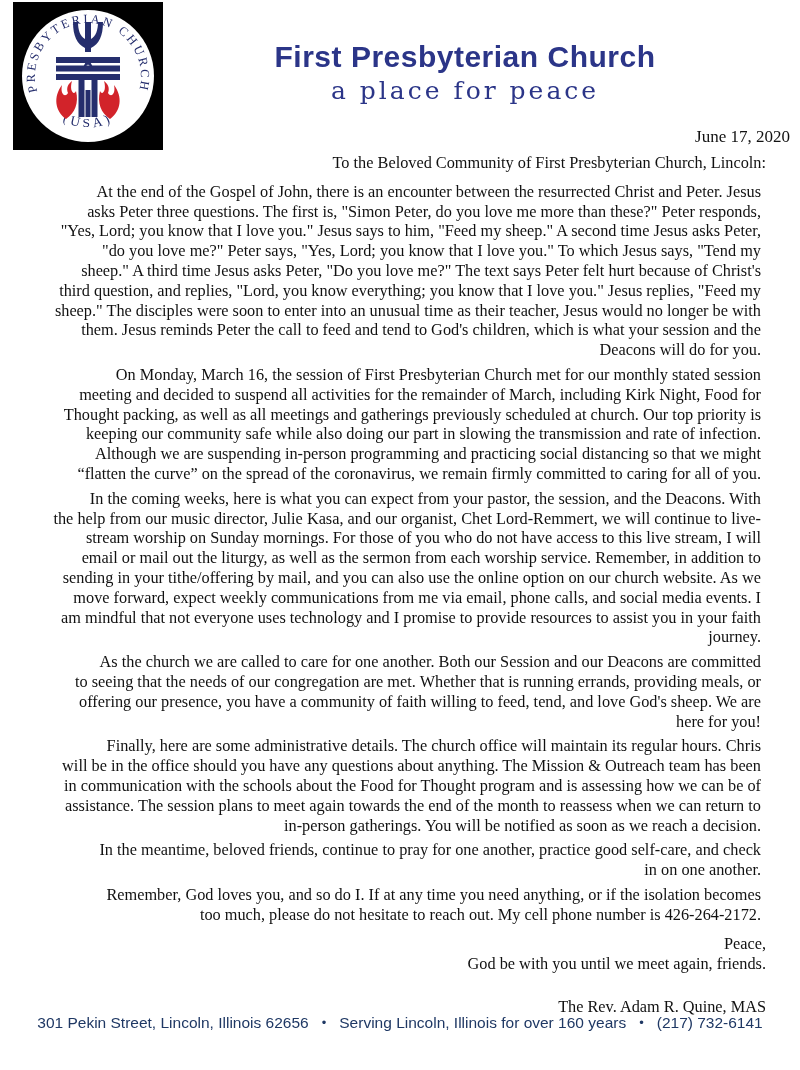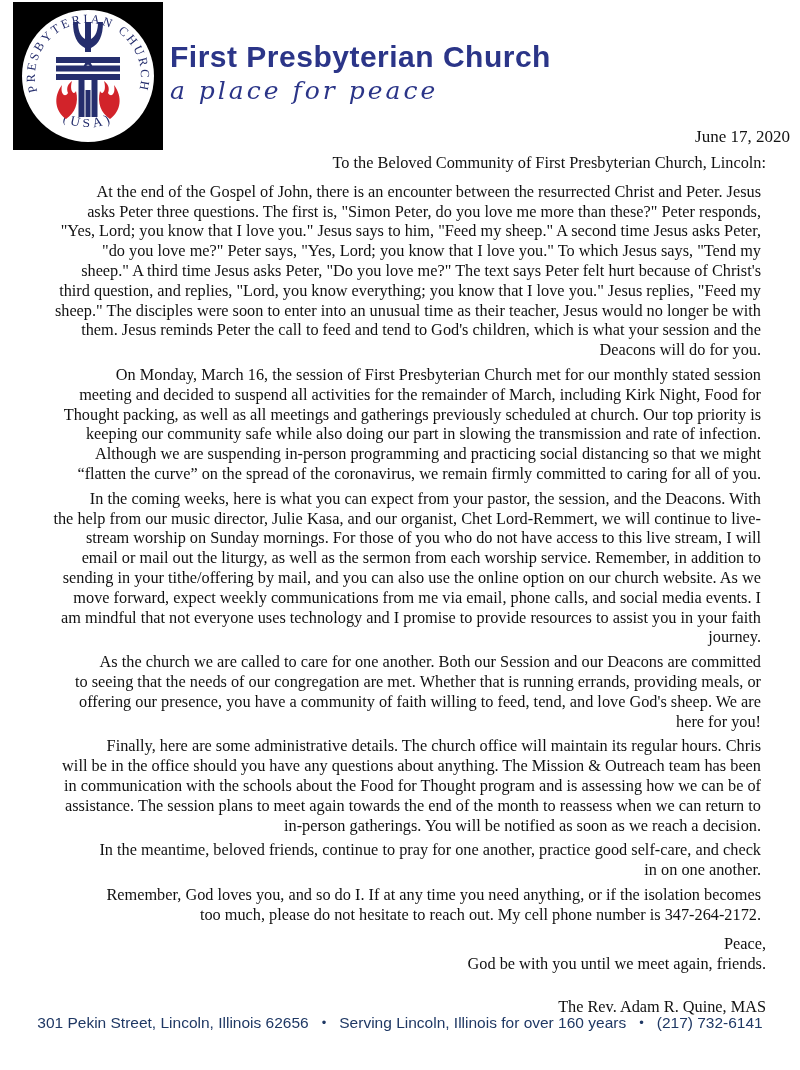--- a/index.html
+++ b/index.html
@@ -16,32 +16,32 @@
   
   .logo-box {
     position: absolute; left: 13px; top: 2px;
     width: 150px; height: 148px;
   }
   .logo-box svg { display: block; width: 100%; height: 100%; }
 
   
   .header-text {
     position: absolute; left: 170px; top: 40px; width: 590px;
+    text-align: center;
   }
   .church-name {
     font-family: "Liberation Sans", sans-serif;
     font-weight: 700;
     font-size: 30px;
     letter-spacing: 0.5px;
     color: var(--navy, #2b3588);
     line-height: 1.1;
   }
   .church-tagline {
     font-family: "DejaVu Serif", serif;
-    font-style: italic;
     font-size: 25px;
     letter-spacing: 3px;
     color: var(--navy, #2b3588);
     margin-top: 3px;
   }
 
   .letter-date {
     position: absolute; top: 127px; right: 10px;
     font-size: 17px;
   }
@@ -123,21 +123,21 @@
   <div class="letter-date">June 17, 2020</div>
 
   <div class="letter-body">
     <div class="salutation">To the Beloved Community of First Presbyterian Church, Lincoln:</div>
     <p>At the end of the Gospel of John, there is an encounter between the resurrected Christ and Peter. Jesus asks Peter three questions. The first is, "Simon Peter, do you love me more than these?" Peter responds, "Yes, Lord; you know that I love you." Jesus says to him, "Feed my sheep." A second time Jesus asks Peter, "do you love me?" Peter says, "Yes, Lord; you know that I love you." To which Jesus says, "Tend my sheep." A third time Jesus asks Peter, "Do you love me?" The text says Peter felt hurt because of Christ's third question, and replies, "Lord, you know everything; you know that I love you." Jesus replies, "Feed my sheep." The disciples were soon to enter into an unusual time as their teacher, Jesus would no longer be with them. Jesus reminds Peter the call to feed and tend to God's children, which is what your session and the Deacons will do for you.</p>
     <p>On Monday, March 16, the session of First Presbyterian Church met for our monthly stated session meeting and decided to suspend all activities for the remainder of March, including Kirk Night, Food for Thought packing, as well as all meetings and gatherings previously scheduled at church. Our top priority is keeping our community safe while also doing our part in slowing the transmission and rate of infection. Although we are suspending in-person programming and practicing social distancing so that we might “flatten the curve” on the spread of the coronavirus, we remain firmly committed to caring for all of you.</p>
     <p>In the coming weeks, here is what you can expect from your pastor, the session, and the Deacons. With the help from our music director, Julie Kasa, and our organist, Chet Lord-Remmert, we will continue to live-stream worship on Sunday mornings. For those of you who do not have access to this live stream, I will email or mail out the liturgy, as well as the sermon from each worship service. Remember, in addition to sending in your tithe/offering by mail, and you can also use the online option on our church website. As we move forward, expect weekly communications from me via email, phone calls, and social media events. I am mindful that not everyone uses technology and I promise to provide resources to assist you in your faith journey.</p>
     <p>As the church we are called to care for one another. Both our Session and our Deacons are committed to seeing that the needs of our congregation are met. Whether that is running errands, providing meals, or offering our presence, you have a community of faith willing to feed, tend, and love God's sheep. We are here for you!</p>
     <p>Finally, here are some administrative details. The church office will maintain its regular hours. Chris will be in the office should you have any questions about anything. The Mission &amp; Outreach team has been in communication with the schools about the Food for Thought program and is assessing how we can be of assistance. The session plans to meet again towards the end of the month to reassess when we can return to in-person gatherings. You will be notified as soon as we reach a decision.</p>
     <p>In the meantime, beloved friends, continue to pray for one another, practice good self-care, and check in on one another.</p>
-    <p>Remember, God loves you, and so do I. If at any time you need anything, or if the isolation becomes too much, please do not hesitate to reach out. My cell phone number is 347-264-2172.</p>
+    <p>Remember, God loves you, and so do I. If at any time you need anything, or if the isolation becomes too much, please do not hesitate to reach out. My cell phone number is 426-264-2172.</p>
     <div class="closing">
       <div>Peace,</div>
       <div>God be with you until we meet again, friends.</div>
     </div>
     <div class="signature">The Rev. Adam R. Quine, MAS</div>
   </div>
 
   <div class="letter-footer">
     <span>301 Pekin Street, Lincoln, Illinois 62656</span><span class="bullet">•</span><span>Serving Lincoln, Illinois for over 160 years</span><span class="bullet">•</span><span>(217) 732-6141</span>
   </div>

